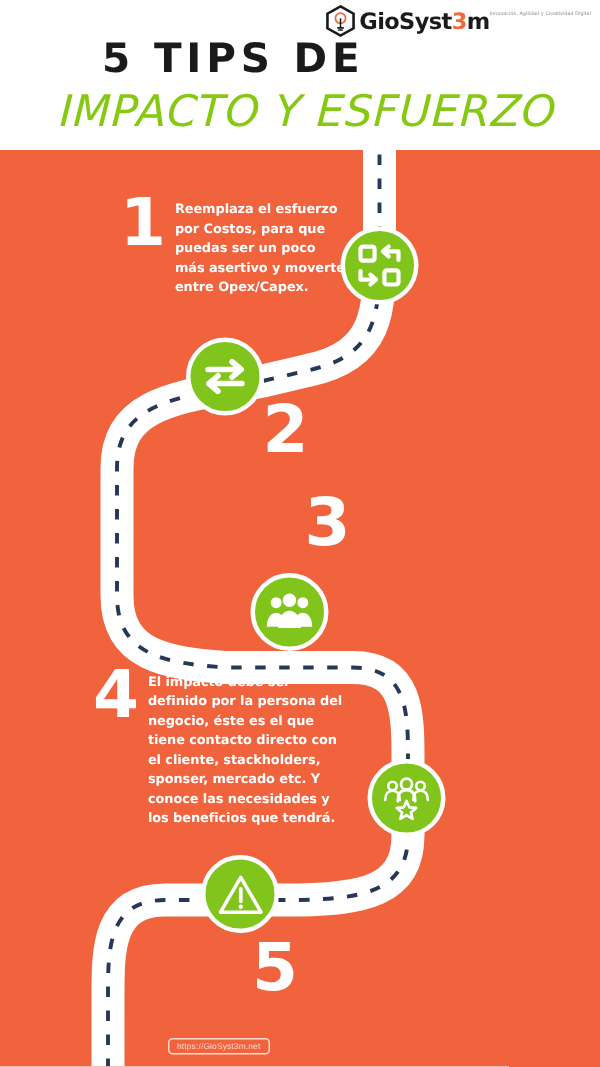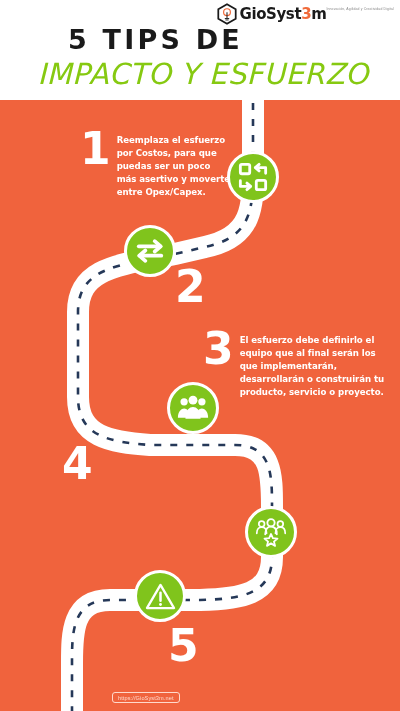--- a/index.html
+++ b/index.html
@@ -213,25 +213,25 @@
       <div class="tip-num">1</div>
       <div class="tip-text">Reemplaza el esfuerzo por Costos, para que puedas ser un poco más asertivo y moverte entre Opex/Capex.</div>
     </div>
 
     <div class="tip" style="left:175px; top:175px; width:212px;">
       <div class="tip-num">2</div>
     </div>
 
     <div class="tip" style="left:203px; top:237px; width:185px;">
       <div class="tip-num">3</div>
-      <div class="tip-text">El esfuerzo debe definirlo el equipo que al final serán los que implementarán, desarrollarán o construirán tu producto, servicio o proyecto.</div>
     </div>
 
     <div class="tip" style="left:62px; top:352px; width:172px;">
       <div class="tip-num">4</div>
+      <div class="tip-text">El impacto debe ser definido por la persona del negocio, éste es el que tiene contacto directo con el cliente, stackholders, sponser, mercado etc. Y conoce las necesidades y los beneficios que tendrá.</div>
     </div>
 
     <div class="tip" style="left:168px; top:534px; width:222px;">
       <div class="tip-num">5</div>
     </div>
 
     <div class="node" style="left:227px; top:54px;">
       <svg width="30" height="30" viewBox="0 0 32 32">
         <rect x="2.5" y="2.5" width="10" height="10" rx="1.6" fill="none" stroke="#ffffff" stroke-width="3"></rect>
         <rect x="19.5" y="19.5" width="10" height="10" rx="1.6" fill="none" stroke="#ffffff" stroke-width="3"></rect>

